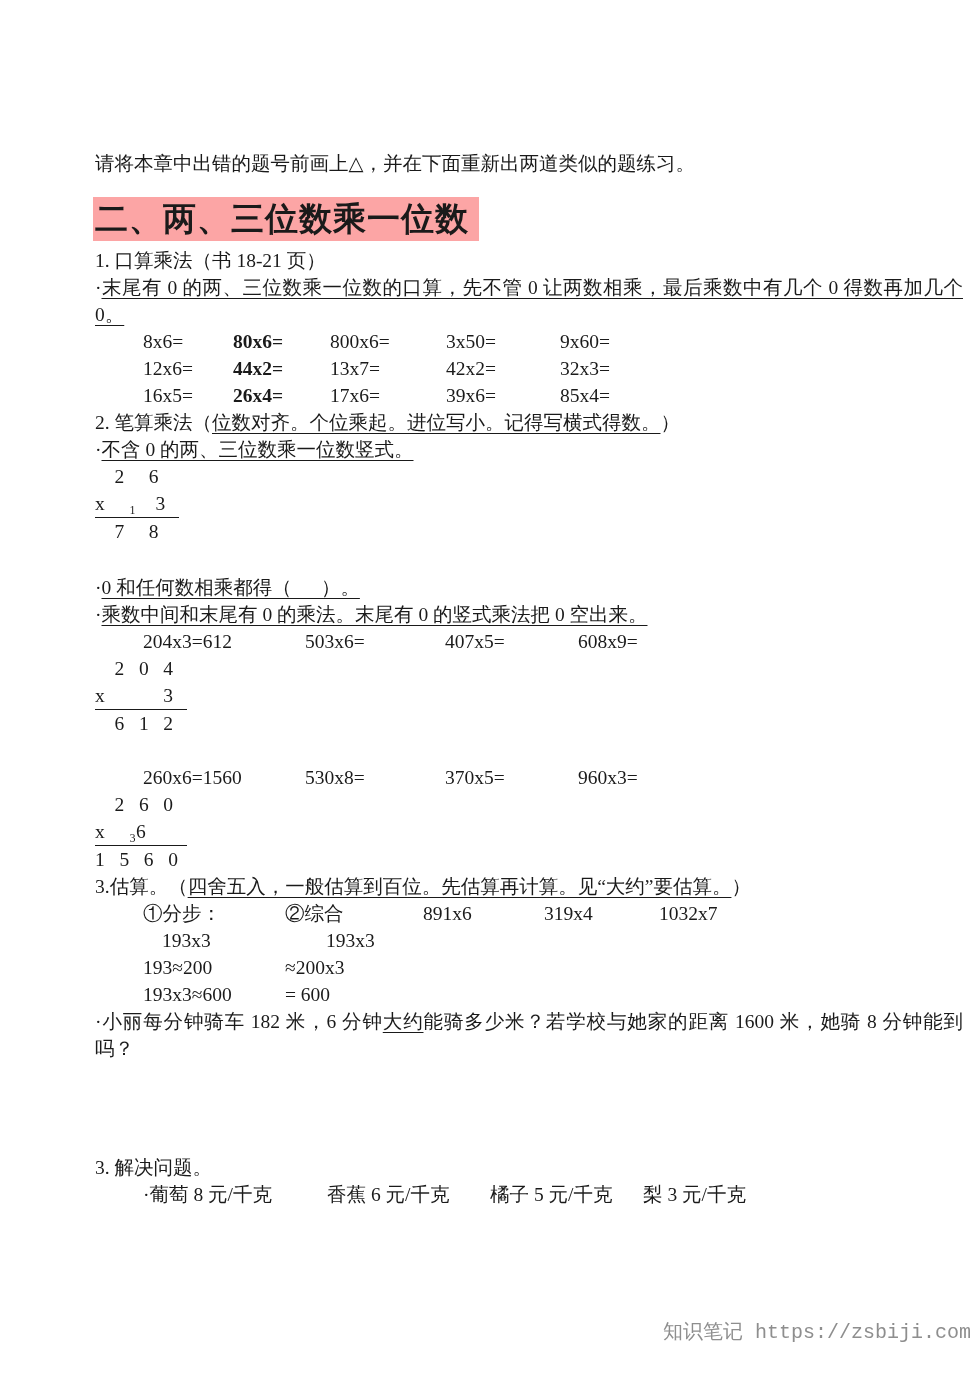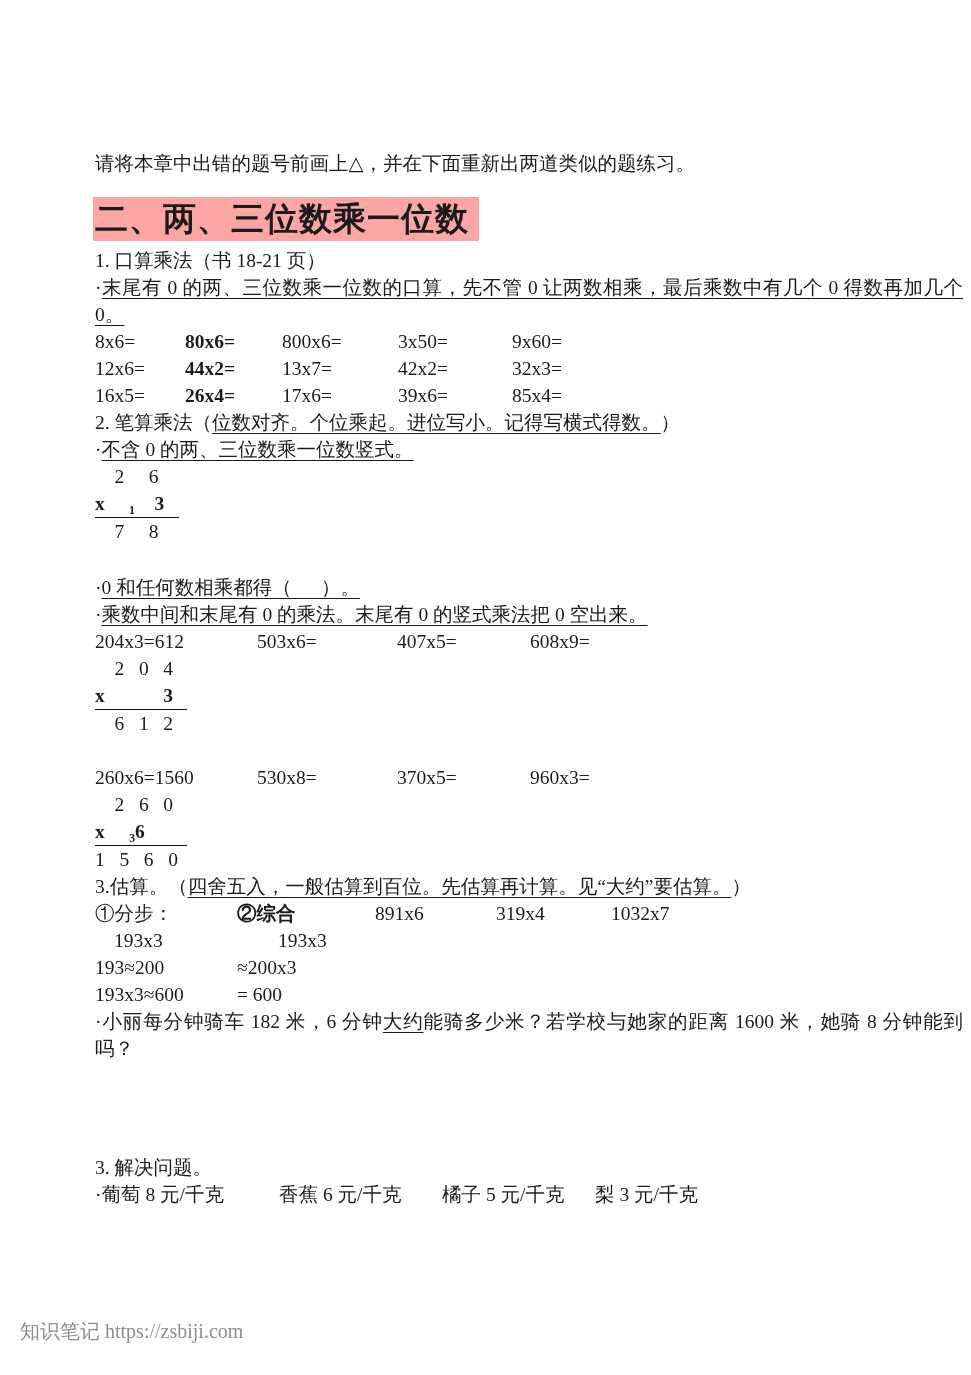--- a/index.html
+++ b/index.html
@@ -27,43 +27,42 @@
     text-underline-offset:4px;
     text-decoration-thickness:1.2px;
   }
   .heading{
     display:inline-block;
     background:#fca5a5;
     font-size:33px;font-weight:bold;line-height:44px;
     padding:0 10px 0 2px;margin:20px 0 6px -2px;
     letter-spacing:1px;
   }
-  .row{display:flex;font-size:19.5px;line-height:27px;min-height:27px;}
+  .row{display:flex;font-size:19.5px;line-height:27px;min-height:27px;margin-left:48px;}
   .row span{white-space:pre;flex:0 0 auto;}
   .rowA .c1{width:90px;}  .rowA .c2{width:97px;font-weight:bold;}  .rowA .c3{width:116px;} .rowA .c4{width:114px;}
   .rowB .c1{width:126px;} .rowB .c2{width:125px;} .rowB .c3{width:113px;} .rowB .c4{width:132px;}
   .rowC .c1{width:162px;} .rowC .c2{width:140px;} .rowC .c3{width:133px;}
-  .rowD .c1{width:142px;} .rowD .c2{width:138px;font-weight:bold;} .rowD .c3{width:121px;} .rowD .c4{width:115px;}
+  .rowD .c1{width:142px;} .rowD .c2{width:138px;} .rowD .c3{width:121px;} .rowD .c4{width:115px;}
   .rowE .c1{width:142px;}
   .ind{padding-left:19px;}
   .ind2{padding-left:22px;}
   .rowF .c1{width:184px;} .rowF .c2{width:163px;} .rowF .c3{width:153px;}
   .vert{font-size:19.5px;line-height:27px;}
   .vl{display:block;white-space:pre;min-height:27px;}
   .opline{
     display:inline-block;white-space:pre;
     border-bottom:1.6px solid #1a1a1a;
-    font-weight:bold;
   }
   .w84{width:84px;} .w92{width:92px;}
   .sp27{height:27px;} .sp29{height:29px;} .sp92{height:92px;}
   .footer{
     position:absolute;left:0;right:0;top:1318px;
-    text-align:left;
-    font-family:Liberation Serif, serif;
+    text-align:right;
+    font-family:Liberation Mono, monospace;
     font-size:20px;color:#8e8e8e;margin-left:20px;
   }
   .footer a{color:#8e8e8e;text-decoration:none;}
   .bullet{white-space:pre;}
 </style>
 </head>
 <body>
 
 <div class="page">
 

